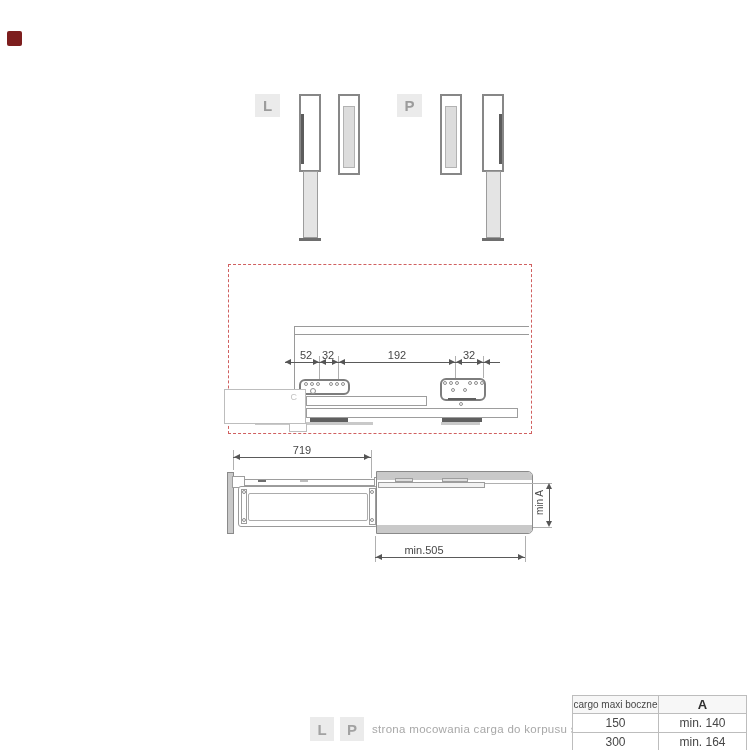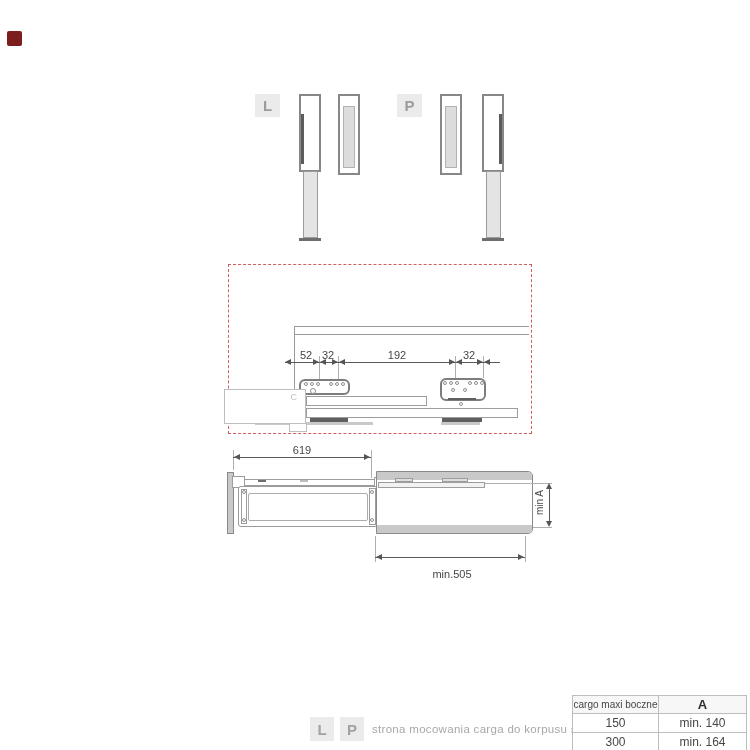--- a/index.html
+++ b/index.html
@@ -139,21 +139,21 @@
   <div class="abs" style="left:224px;top:389px;width:82px;height:35px;background:#fff;border:1px solid #bdbdbd;box-sizing:border-box;">
     <span style="position:absolute;right:8px;top:2px;font-size:9px;color:#c2c2c2;">C</span>
   </div>
   <div class="abs" style="left:289px;top:423px;width:18px;height:9px;background:#fff;border:1px solid #bdbdbd;box-sizing:border-box;"></div>
 
   <div class="ext" style="left:233px;top:450px;height:20px;"></div>
   <div class="ext" style="left:371px;top:450px;height:28px;"></div>
   <div class="dimline" style="left:233px;top:457px;width:138px;"></div>
   <div class="arr l" style="left:234px;top:454px;"></div>
   <div class="arr r" style="left:364px;top:454px;"></div>
-  <div class="lbl" style="left:302px;top:444px;">619</div>
+  <div class="lbl" style="left:302px;top:444px;">719</div>
 
   <div class="abs grayfill" style="left:227px;top:472px;width:7px;height:62px;border:1px solid #8a8a8a;box-sizing:border-box;"></div>
 
   <div class="thin" style="left:234px;top:479px;width:152px;height:7px;"></div>
   <div class="abs" style="left:258px;top:480px;width:8px;height:2px;background:#6e6e6e;"></div>
   <div class="abs" style="left:300px;top:480px;width:8px;height:2px;background:#bdbdbd;"></div>
   <div class="thin" style="left:232px;top:476px;width:13px;height:12px;"></div>
   <div class="thin" style="left:374px;top:477px;width:15px;height:12px;"></div>
 
   <div class="abs" style="left:238px;top:486px;width:140px;height:41px;background:#fff;border:1px solid #9a9a9a;border-radius:3px;box-sizing:border-box;"></div>
@@ -179,21 +179,21 @@
   <div class="dimv" style="left:549px;top:485px;height:40px;"></div>
   <div class="arr u" style="left:546px;top:483px;"></div>
   <div class="arr d" style="left:546px;top:521px;"></div>
   <div class="vertlbl" style="left:534px;top:490px;">min A</div>
 
   <div class="ext" style="left:375px;top:536px;height:26px;"></div>
   <div class="ext" style="left:525px;top:536px;height:26px;"></div>
   <div class="dimline" style="left:375px;top:557px;width:150px;"></div>
   <div class="arr l" style="left:376px;top:554px;"></div>
   <div class="arr r" style="left:518px;top:554px;"></div>
-  <div class="lbl" style="left:452px;top:544px;margin-top:24px;">min.505</div>
+  <div class="lbl" style="left:424px;top:544px;">min.505</div>
 
   <div class="legendbox" style="left:310px;top:717px;">
     <span>L</span>
   </div>
   <div class="legendbox" style="left:340px;top:717px;">
     <span>P</span>
   </div>
   <div class="note" style="left:372px;top:723px;">strona mocowania carga do korpusu szafki</div>
 
   <div class="table">

